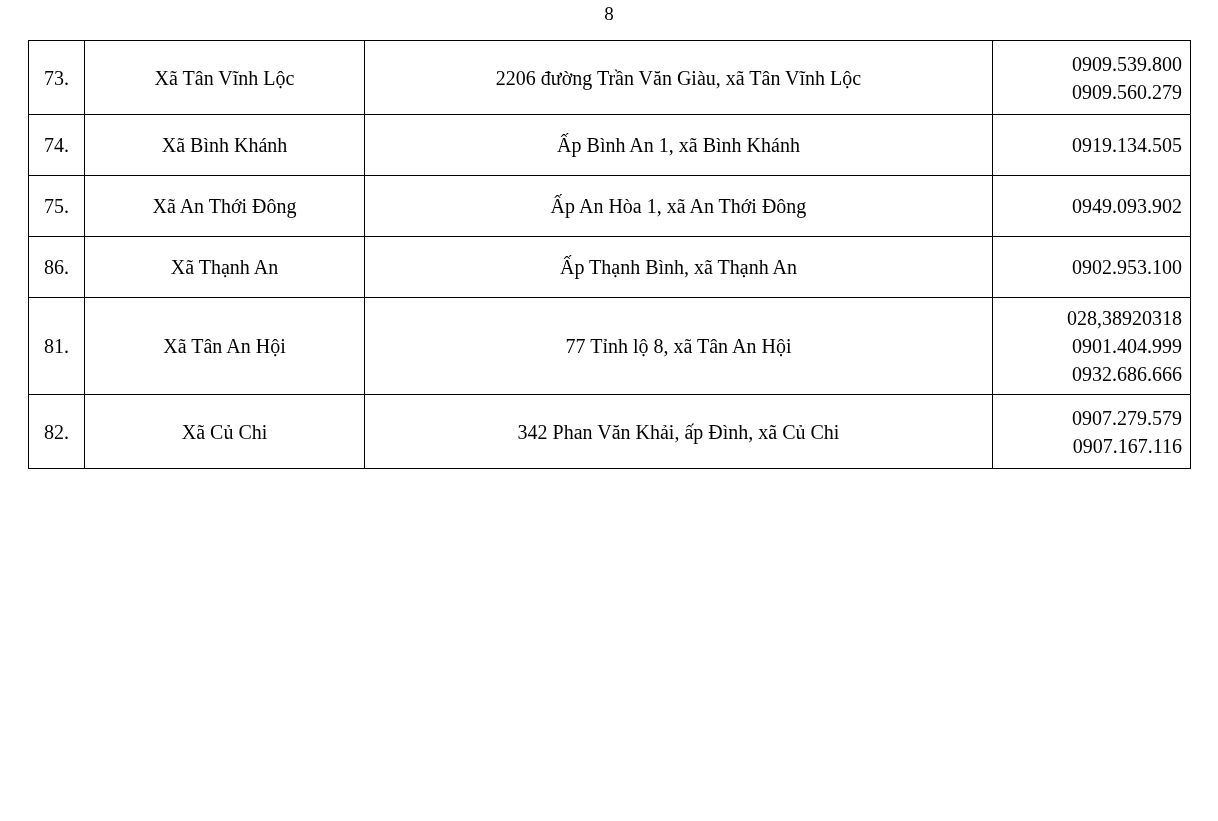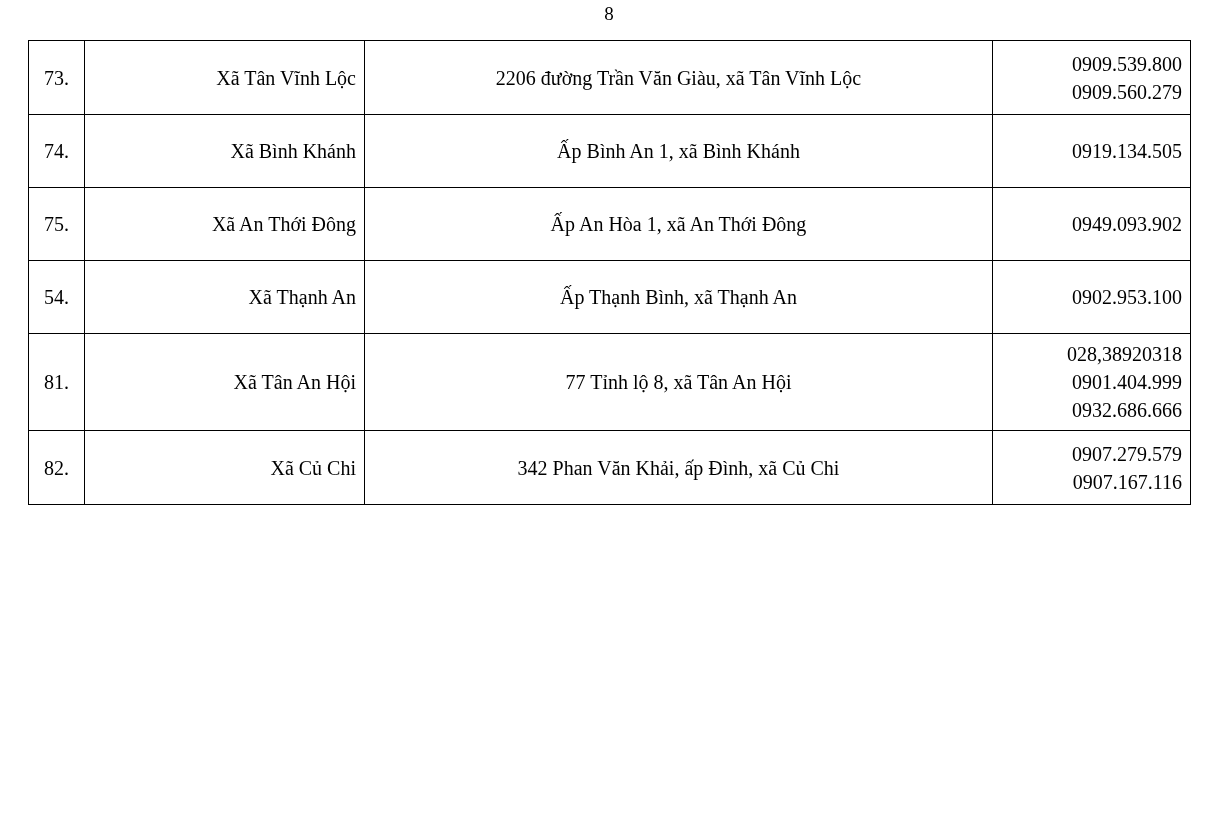--- a/index.html
+++ b/index.html
@@ -44,34 +44,34 @@
     padding: 6px 8px;
     box-sizing: border-box;
   }
   td.col-no {
     width: 56px;
     text-align: center;
     margin-left: 12px;
   }
   td.col-name {
     width: 280px;
-    text-align: right;
+    text-align: center;
   }
   td.col-addr {
     width: 628px;
     text-align: center;
     padding-left: 14px;
   }
   td.col-phone {
     width: 198px;
     text-align: right;
     white-space: pre-line;
   }
   .row-h2 { height: 74px; }
-  .row-h1 { height: 73px; }
+  .row-h1 { height: 61px; }
   .row-h3 { height: 94px; }
 </style>
 </head>
 <body>
 
 <div class="page">
 
   <div class="page-number">8</div>
 
   <div class="table-wrap">
@@ -95,21 +95,21 @@
 
         <tr class="row-h1">
           <td class="col-no">75.</td>
           <td class="col-name">Xã An Thới Đông</td>
           <td class="col-addr">Ấp An Hòa 1, xã An Thới Đông</td>
           <td class="col-phone">0949.093.902</td>
         </tr>
 
 
         <tr class="row-h1">
-          <td class="col-no">54.</td>
+          <td class="col-no">86.</td>
           <td class="col-name">Xã Thạnh An</td>
           <td class="col-addr">Ấp Thạnh Bình, xã Thạnh An</td>
           <td class="col-phone">0902.953.100</td>
         </tr>
 
 
 
 
         <tr class="row-h3">
           <td class="col-no">81.</td>

